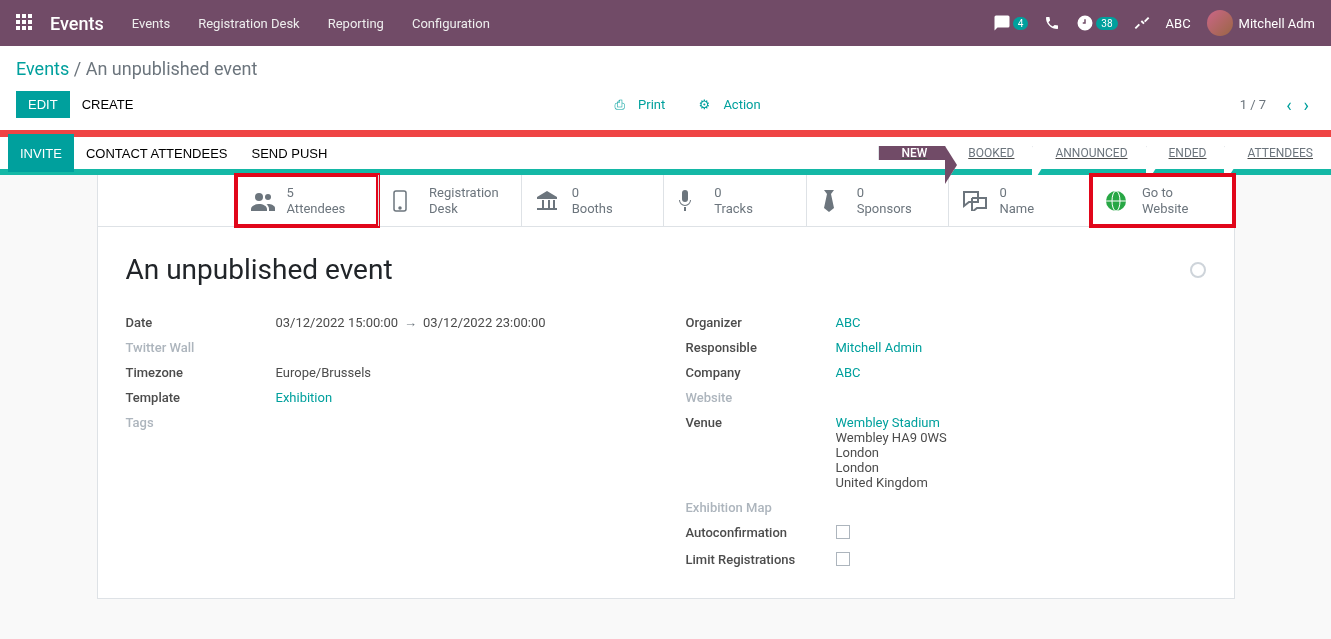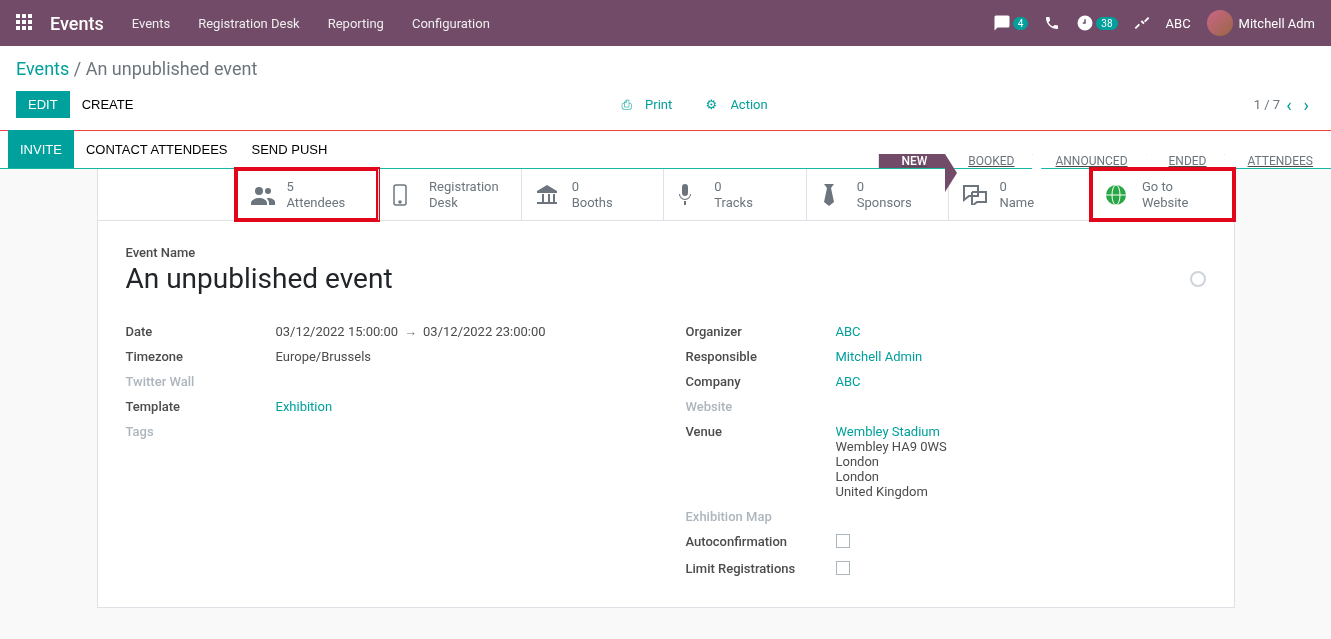--- a/index.html
+++ b/index.html
@@ -14,32 +14,32 @@
 .navbar .spacer { flex: 1; }
 .navbar .right-item { margin-left: 16px; display: flex; align-items: center; cursor: pointer; position: relative; }
 .navbar .badge { background: #00a09d; color: #fff; font-size: 10px; padding: 1px 5px; border-radius: 8px; margin-left: 2px; }
 .navbar .avatar { width: 26px; height: 26px; border-radius: 50%; background: linear-gradient(135deg, #c68 0%, #964 100%); margin-right: 6px; }
 
 
 .breadcrumb { background: #fff; padding: 12px 16px 4px; font-size: 18px; color: #6c757d; }
 .breadcrumb a { color: #00a09d; text-decoration: none; }
 
 
-.controlpanel { background: #fff; padding: 8px 16px 12px; display: flex; align-items: center; border-bottom: 1px solid #ef4444; }
+.controlpanel { background: #fff; padding: 8px 16px 12px; display: flex; align-items: center; border-bottom: 7px solid #ef4444; }
 .btn { border: none; padding: 6px 12px; font-size: 13px; cursor: pointer; font-weight: 500; }
 .btn-primary { background: #00a09d; color: #fff; }
 .btn-secondary { background: transparent; color: #000000; }
 .cp-center { flex: 1; text-align: center; color: #00a09d; }
 .cp-center span { margin: 16px 10px; cursor: pointer; }
 .cp-right { display:flex; align-items:center; color:#6c757d; }
-.cp-right .pager { }
+.cp-right .pager { margin-right: 14px; }
 .cp-right .arrow { font-size: 18px; color:#00a09d; cursor:pointer; padding: 0 6px; }
 
 
-.statusrow { background: #fff; display: flex; align-items: flex-end; border-bottom: 1px solid #14b8a6; height: 38px; gap: 36px; }
+.statusrow { background: #fff; display: flex; align-items: center; border-bottom: 6px solid #14b8a6; height: 38px; gap: 36px; }
 .statusrow .left-btns { display:flex; align-items:center; padding-left: 8px; }
 .statusrow .left-btns .btn { height: 38px; }
 .statusrow .spacer { flex:1; }
 .statusrow .statusbar { display:flex; align-items:stretch;text-decoration:underline; }
 .status-step { position:relative; display:flex; align-items:center; padding: 0 18px 0 22px; font-size:12px; color:#6c757d; border-left:1px solid #dee2e6; cursor:pointer; }
 .status-step.active { background:#714b67; color:#fff; font-weight:500; }
 .status-step.active::after { content:""; position:absolute; right:-12px; top:0; border-top:19px solid transparent; border-bottom:19px solid transparent; border-left:12px solid #714b67; z-index:2; }
 .status-step::before { content:""; position:absolute; left:-1px; top:0; border-top:19px solid transparent; border-bottom:19px solid transparent; border-left:12px solid #fff; }
 .status-step:first-child::before { display:none; }
 .status-step.active::before { display:none; }
@@ -252,39 +252,38 @@
             </svg>
           </span>
         <span class="txt">
             <div class="lbl">Go to</div>
             <div class="lbl">Website</div>
           </span>
       </div>
     </div>
 
     <div class="formbody">
-      <div class="label-small">Event Name</div>
       <div class="title">
         <span>An unpublished event</span>
         <span class="dot"></span>
       </div>
 
       <div class="cols">
         <div class="col">
           <div class="fieldrow">
             <div class="flabel">Date</div>
             <div class="fval"><span>03/12/2022 15:00:00</span><span class="arrow-sep">→</span><span>03/12/2022 23:00:00</span></div>
           </div>
           <div class="fieldrow">
+            <div class="flabel muted">Twitter Wall</div>
+            <div class="fval"></div>
+          </div>
+          <div class="fieldrow">
             <div class="flabel">Timezone</div>
             <div class="fval">Europe/Brussels</div>
-          </div>
-          <div class="fieldrow">
-            <div class="flabel muted">Twitter Wall</div>
-            <div class="fval"></div>
           </div>
           <div class="fieldrow">
             <div class="flabel">Template</div>
             <div class="fval link">Exhibition</div>
           </div>
           <div class="fieldrow">
             <div class="flabel muted">Tags</div>
             <div class="fval"></div>
           </div>
         </div>

